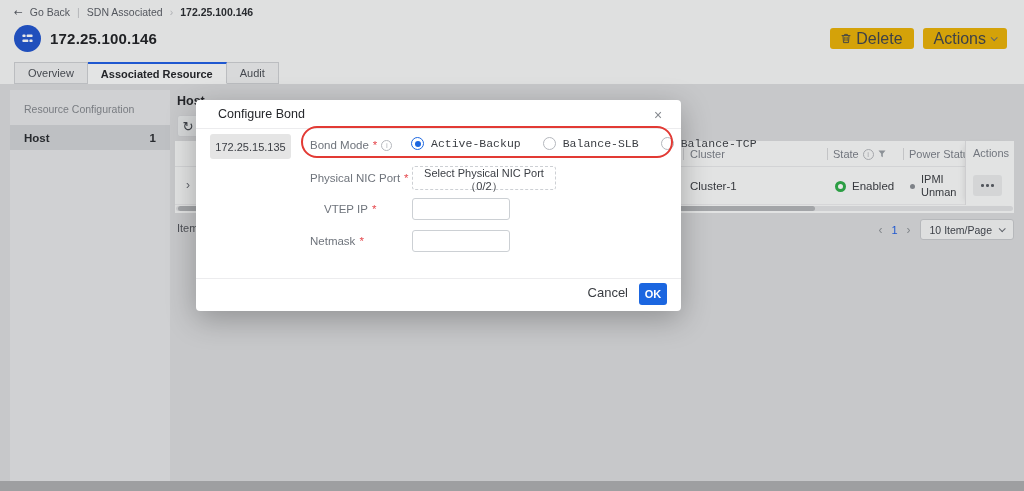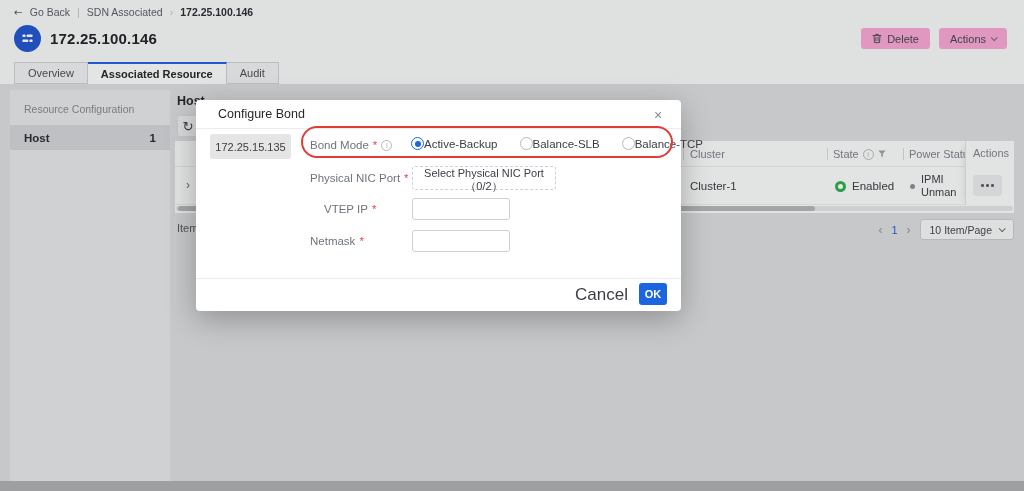--- a/index.html
+++ b/index.html
@@ -10,21 +10,21 @@
   
   .header-band { position:absolute; left:0; top:0; width:1024px; height:84px; background:#f7f8f8; }
   .breadcrumb { position:absolute; left:14px; top:6px; display:flex; align-items:center; gap:7px; font-size:10.5px; color:#5a5e66; }
   .breadcrumb .crumb-strong { color:#2b2e33; font-weight:bold; }
   .breadcrumb .sep { color:#c2c4c8; }
   .back-arrow { color:#5a5e66; font-family:"DejaVu Sans",sans-serif; }
   .title-row { position:absolute; left:14px; top:25px; display:flex; align-items:center; gap:9px; }
   .app-circle { width:27px; height:27px; border-radius:50%; background:#2256d0; display:flex; align-items:center; justify-content:center; }
   .page-title { font-size:15px; font-weight:bold; color:#222428; letter-spacing:.2px; }
   .header-actions { position:absolute; right:17px; top:28px; display:flex; gap:9px; }
-  .hbtn { height:21px; display:inline-flex; align-items:center; gap:5px; padding:0 11px; background:#f9a8d4; border-radius:3px; font-size:11px; color:#43474e; border:none; cursor:pointer; }
+  .hbtn { height:21px; display:inline-flex; align-items:center; gap:5px; padding:0 11px; background:#eab308; border-radius:3px; font-size:16px; color:#43474e; border:none; cursor:pointer; }
   .chev { width:5px; height:5px; border-right:1.3px solid #6b6f76; border-bottom:1.3px solid #6b6f76; transform:rotate(45deg) translateY(-1px); display:inline-block; }
 
   
   .tabs { position:absolute; left:14px; top:62px; display:flex; height:22px; }
   .tab { display:inline-flex; align-items:center; padding:0 13px; font-size:11px; color:#4b4f56; background:#eff0f1; border:1px solid #cfd1d4; border-left-width:0; cursor:pointer; }
   .tab:first-child { border-left-width:1px; }
   .tab.active { background:#fbfcfc; border-top:2.5px solid #2160e6; font-weight:bold; color:#26282c; border-bottom-color:#fbfcfc; }
 
   
   .content-bg { position:absolute; left:0; top:84px; width:1024px; height:397px; background:#dcdddf; }
@@ -67,29 +67,29 @@
   .dim-overlay { position:absolute; left:0; top:0; width:1024px; height:491px; background:rgba(15,15,18,0.10); z-index:50; }
   .modal { position:absolute; left:196px; top:100px; width:485px; height:211px; background:#ffffff; border-radius:4px; box-shadow:0 8px 30px rgba(0,0,0,0.28); z-index:60; }
   .modal-header { position:absolute; left:0; top:0; width:100%; height:29px; border-bottom:1px solid #ececee; display:flex; align-items:center; }
   .modal-title { margin-left:22px; font-size:12.5px; font-weight:normal; color:#26282c; }
   .modal-close { position:absolute; right:14px; top:6px; width:18px; height:18px; border:none; background:transparent; font-size:14px; color:#85898f; cursor:pointer; line-height:18px; text-align:center; }
   .host-chip { position:absolute; left:14px; top:34px; width:81px; height:25px; background:#e5e5e5; border-radius:3px; display:flex; align-items:center; justify-content:center; font-size:11px; color:#3b3e44; cursor:pointer; }
   .f-label { position:absolute; font-size:11.5px; color:#6f747c; white-space:nowrap; display:flex; align-items:center; gap:4px; }
   .req { color:#e5484d; }
   .info-dot { width:11px; height:11px; border:1px solid #b5b8bd; border-radius:50%; color:#b5b8bd; font-size:8px; line-height:9px; text-align:center; display:inline-block; font-style:normal; }
   .radio-group { position:absolute; left:215px; top:37px; display:flex; align-items:center; gap:22px; }
-  .radio-opt { display:flex; align-items:center; font-size:11.5px; color:#3a3d42; cursor:pointer; white-space:nowrap; }
+  .radio-opt { display:flex; align-items:center; gap:7px; font-size:11.5px; color:#3a3d42; cursor:pointer; white-space:nowrap;font-family:Liberation Mono, monospace; }
   .radio { width:13px; height:13px; border-radius:50%; border:1px solid #b4b7bd; background:#fff; position:relative; flex:0 0 auto; }
   .radio.checked { border-color:#1b66e0; }
   .radio.checked::after { content:""; position:absolute; left:2.5px; top:2.5px; width:6px; height:6px; border-radius:50%; background:#1b66e0; }
   .highlight-rect { position:absolute; left:105px; top:26px; width:372px; height:32px; border:2.5px solid #e23a34; border-radius:16px; pointer-events:none; z-index:5; }
   .select-nic-btn { position:absolute; left:216px; top:66px; width:144px; height:24px; background:#fff; border:1px dashed #cdd0d4; border-radius:3px; font-size:11px; color:#3b3e44; cursor:pointer; }
   .txt-input { position:absolute; left:216px; width:98px; height:22px; border:1px solid #ccd0d4; border-radius:3px; font-size:11px; color:#3b3e44; padding:0 6px; outline:none; background:#fff; }
   .modal-footer-line { position:absolute; left:0; top:178px; width:100%; height:1px; background:#ececee; }
-  .cancel-btn { position:absolute; right:53px; top:185px; background:transparent; border:none; font-size:17px; color:#3a3d42; cursor:pointer;margin-left:40px; }
+  .cancel-btn { position:absolute; right:53px; top:185px; background:transparent; border:none; font-size:13px; color:#3a3d42; cursor:pointer;margin-left:40px; }
   .ok-btn { position:absolute; right:14px; top:183px; width:28px; height:22px; background:#1b66e0; border:none; border-radius:3px; color:#fff; font-size:11px; font-weight:bold; cursor:pointer; }
 </style>
 </head>
 <body>
 
 <div class="stage">
 
   <div class="header-band">
     <div class="breadcrumb">
       <span class="back-arrow">←</span>

